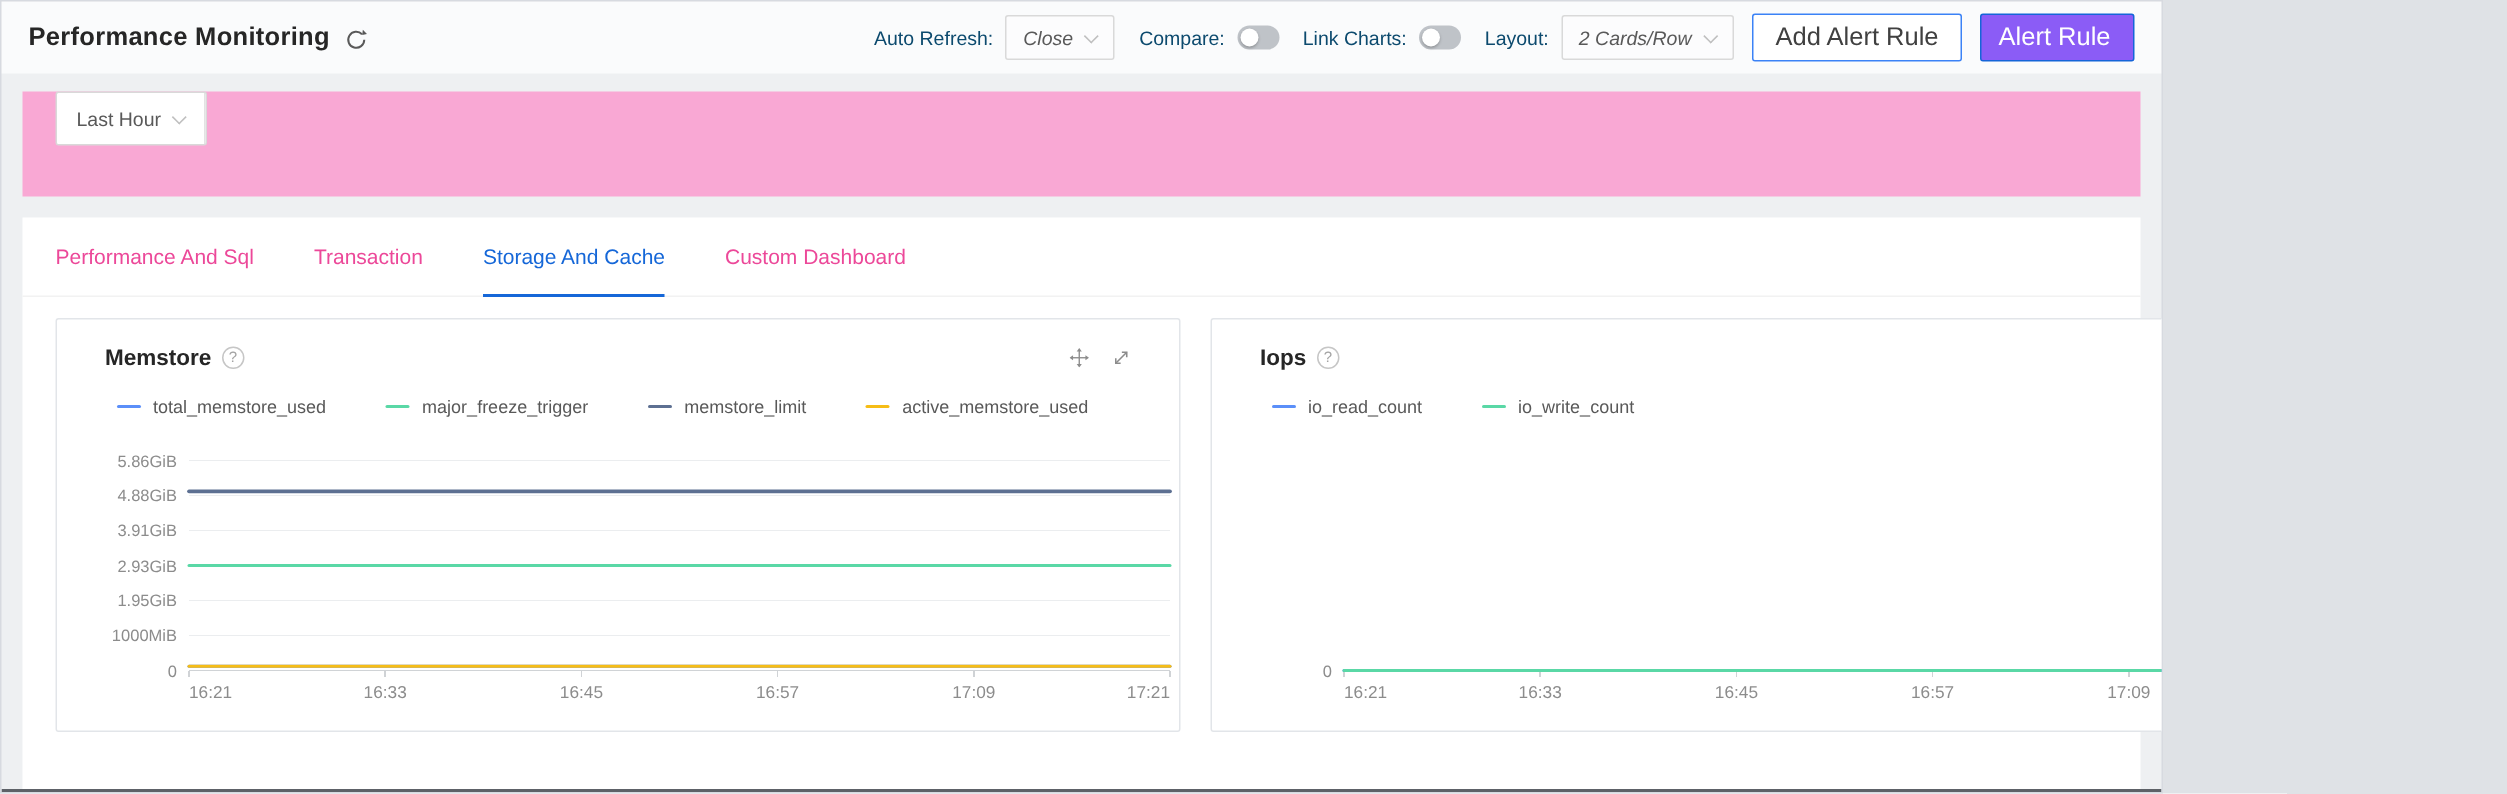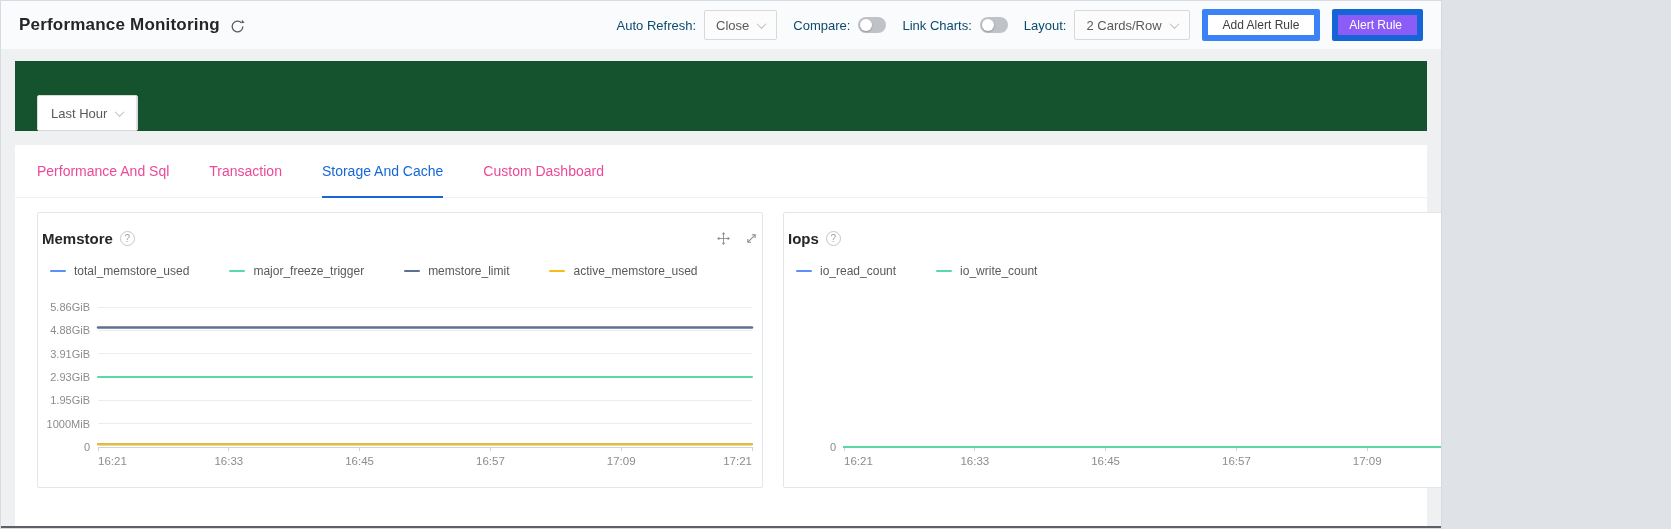--- a/index.html
+++ b/index.html
@@ -10,34 +10,34 @@
   
   .topbar{ height:48px; background:#fafbfc; display:flex; align-items:center;
            justify-content:space-between; padding:0 18px; }
   .tb-left{ display:flex; align-items:center; gap:10px; }
   .tb-left h1{ font-size:17px; font-weight:700; color:#262626; letter-spacing:.2px; }
   .sync-icon{ display:inline-flex; cursor:pointer; margin-top:2px; }
   .tb-right{ display:flex; align-items:center; }
   .lbl{ font-size:13px; color:#0c4a6e; margin:0 8px 0 16px; white-space:nowrap; }
   .select{ height:30px; background:#fcfcfd; border:1px solid #d9d9d9; border-radius:2px;
            display:flex; align-items:center; gap:9px; padding:0 11px; font-size:13px;
-           color:#595959; cursor:pointer; white-space:nowrap; }
+           color:#595959; cursor:pointer; white-space:nowrap;font-style:italic; }
   .chev{ width:7px; height:7px; border-right:1.4px solid #bfbfbf; border-bottom:1.4px solid #bfbfbf;
          transform:rotate(45deg) translate(-1px,-1px); display:inline-block; }
   .switch{ width:28px; height:16px; border-radius:8px; background:#bfc3c8; display:inline-block;
            position:relative; cursor:pointer; }
   .switch .knob{ position:absolute; left:2px; top:2px; width:12px; height:12px; border-radius:50%;
                  background:#fff; box-shadow:0 1px 2px rgba(0,0,0,.25); }
-  .btn{ height:32px; padding:0 15px; border:6px solid #3b82f6; background:#fff; border-radius:2px;
-        font-size:12px; color:#404040; margin-left:12px; cursor:pointer;
+  .btn{ height:32px; padding:0 15px; border:1px solid #3b82f6; background:#fff; border-radius:2px;
+        font-size:17px; color:#404040; margin-left:12px; cursor:pointer;
         font-family:"Liberation Sans","DejaVu Sans",sans-serif; }
   .btn.primary{ background:#8b5cf6; border-color:#1565d8; color:#fff;padding-left:11px; }
 
   
-  .time-card{ margin:12px 14px 0; height:70px; background:#14532d; display:flex; align-items:flex-end;
+  .time-card{ margin:12px 14px 0; height:70px; background:#f9a8d4; display:flex; align-items:flex-start;
               padding:0 22px; }
   .time-control{ display:flex; align-items:stretch; height:36px; border:1px solid #d9d9d9;
                  border-radius:2px; background:#fff; }
   .preset{ display:flex; align-items:center; gap:9px; padding:0 13px; font-size:13px; color:#595959;
            border-right:1px solid #e3e3e3; cursor:pointer; }
   .dates{ display:flex; align-items:center; padding:0 16px; font-size:13px; color:#383838; }
   .dates .dt{ cursor:text; }
   .range-arrow{ color:#bfbfbf; margin:0 26px; font-size:13px; }
   .cal{ display:inline-flex; margin-left:30px; cursor:pointer; }
 
@@ -46,21 +46,21 @@
   .tabs{ display:flex; gap:40px; padding:0 22px; height:53px; align-items:center;
          border-bottom:1px solid #f2f2f2; }
   .tab{ font-size:14px; color:#ec4899; cursor:pointer; position:relative; height:100%;
         display:flex; align-items:center; }
   .tab.active{ color:#1567d8; font-weight:500; }
   .tab.active::after{ content:""; position:absolute; left:0; right:0; bottom:-1px; height:2px;
                       background:#1567d8; }
 
   .cards-row{ display:flex; gap:20px; padding:14px 22px 0; }
   .chart-card{ width:750px; height:276px; border:1px solid #e2e5e9; border-radius:2px;
-               background:#fff; padding:14px 4px 10px; }
+               background:#fff; padding:14px 32px 10px; }
   .card-head{ display:flex; align-items:center; justify-content:space-between; height:22px; }
   .ct-wrap{ display:flex; align-items:center; gap:7px; }
   .card-title{ font-size:15px; font-weight:700; color:#262626; }
   .qmark{ width:15px; height:15px; border:1px solid #c6c6c6; border-radius:50%; color:#a3a3a3;
           font-size:10px; display:inline-flex; align-items:center; justify-content:center;
           cursor:pointer; margin-top:1px; }
   .card-acts{ display:flex; align-items:center; gap:15px; }
   .act{ display:inline-flex; cursor:pointer; }
 
   .legend{ display:flex; align-items:center; gap:40px; margin:14px 0 16px 8px; height:16px; }

